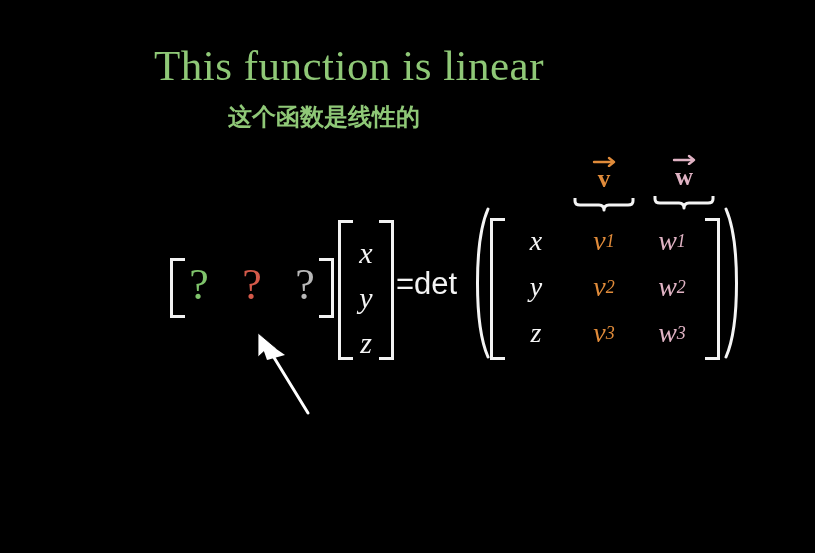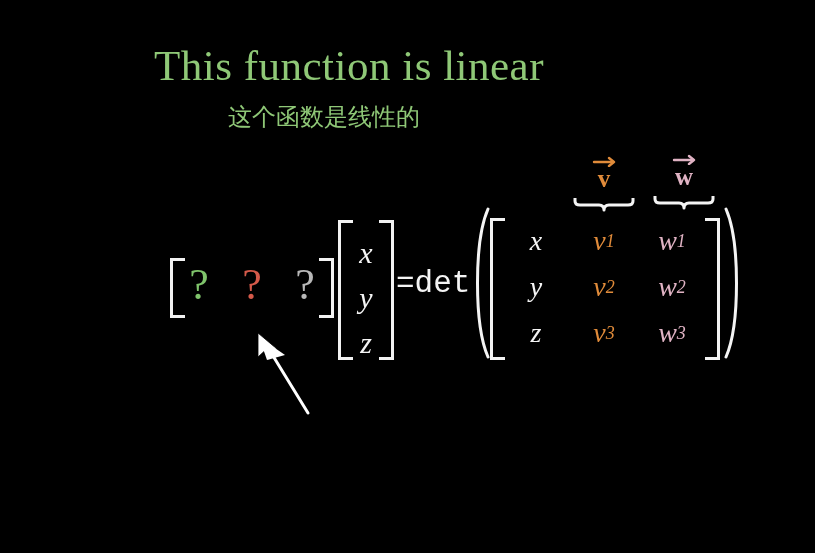--- a/index.html
+++ b/index.html
@@ -36,33 +36,33 @@
     font-family: "Liberation Serif", "DejaVu Serif", serif;
     white-space: nowrap;
   }
   #subtitle {
     position: absolute;
     left: 0; top: 103px;
     width: 648px;
     text-align: center;
     font-size: 24px;
     line-height: 28px;
-    font-weight: normal;
+    font-weight: bold;
     color: #8fc877;
     font-family: "DejaVu Sans", "Liberation Sans", sans-serif;
     white-space: nowrap;
   }
 
   
   .mathital {
     font-family: "Liberation Serif", "DejaVu Serif", serif;
     font-style: italic;
   }
   .mathup {
-    font-family: Liberation Mono, monospace;
+    font-family: Liberation Sans, sans-serif;
   }
 
   
   .brk {
     position: absolute;
     border-top: 3px solid #f2f2f2;
     border-bottom: 3px solid #f2f2f2;
   }
   .brk.left  { border-left: 3px solid #f2f2f2; }
   .brk.right { border-right: 3px solid #f2f2f2; }

